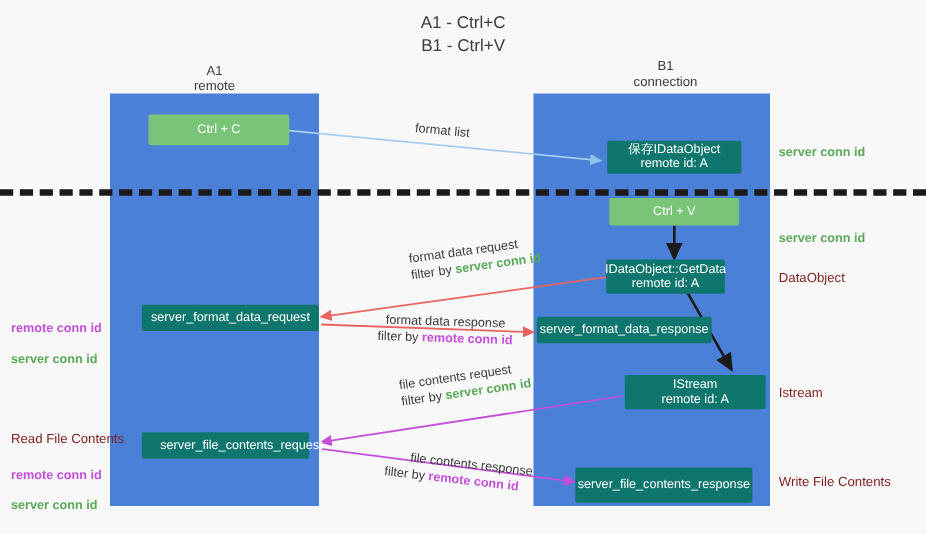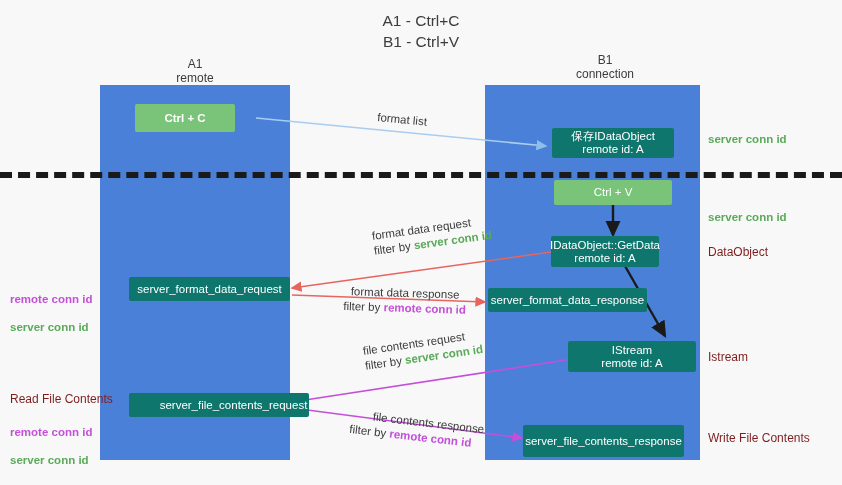--- a/index.html
+++ b/index.html
@@ -105,38 +105,38 @@
 
     <line x1="625" y1="266" x2="665" y2="336" stroke="#1a1a1a" stroke-width="2.4" marker-end="url(#ah-blk)"></line>
 
     <line x1="566" y1="360" x2="292" y2="402" stroke="#c44fd8" stroke-width="1.6" marker-end="url(#ah-mag)"></line>
 
     <line x1="292" y1="408" x2="522" y2="438" stroke="#c44fd8" stroke-width="1.6" marker-end="url(#ah-mag)"></line>
   </svg>
 
   <div class="divider"></div>
 
-  <div class="node green" style="left:135px;top:104px;width:100px;height:28px;font-weight:bold;">Ctrl + C</div>
+  <div class="node green" style="left:135px;top:104px;width:128px;height:28px;">Ctrl + C</div>
 
   <div class="node orange" style="left:552px;top:128px;width:122px;height:30px;">保存IDataObject
 remote id: A</div>
 
   <div class="node green" style="left:554px;top:180px;width:118px;height:25px;">Ctrl + V</div>
 
   <div class="node orange" style="left:551px;top:236px;width:108px;height:31px;">IDataObject::GetData
 remote id: A</div>
 
   <div class="node orange" style="left:568px;top:341px;width:128px;height:31px;">IStream
 remote id: A</div>
 
   <div class="node orange" style="left:129px;top:277px;width:161px;height:24px;">server_format_data_request</div>
 
   <div class="node orange" style="left:488px;top:288px;width:159px;height:24px;">server_format_data_response</div>
 
-  <div class="node orange" style="left:129px;top:393px;width:180px;height:24px;padding-left:29px;">server_file_contents_request</div>
+  <div class="node orange" style="left:129px;top:393px;width:152px;height:24px;padding-left:29px;">server_file_contents_request</div>
 
   <div class="node orange" style="left:523px;top:425px;width:161px;height:32px;">server_file_contents_response</div>
 
   <div class="conn-label green-t" style="left:708px;top:132px;">server conn id</div>
 
   <div class="conn-label green-t" style="left:708px;top:210px;">server conn id</div>
 
   <div class="side-label" style="left:708px;top:245px;">DataObject</div>
 
   <div class="side-label" style="left:708px;top:350px;">Istream</div>

